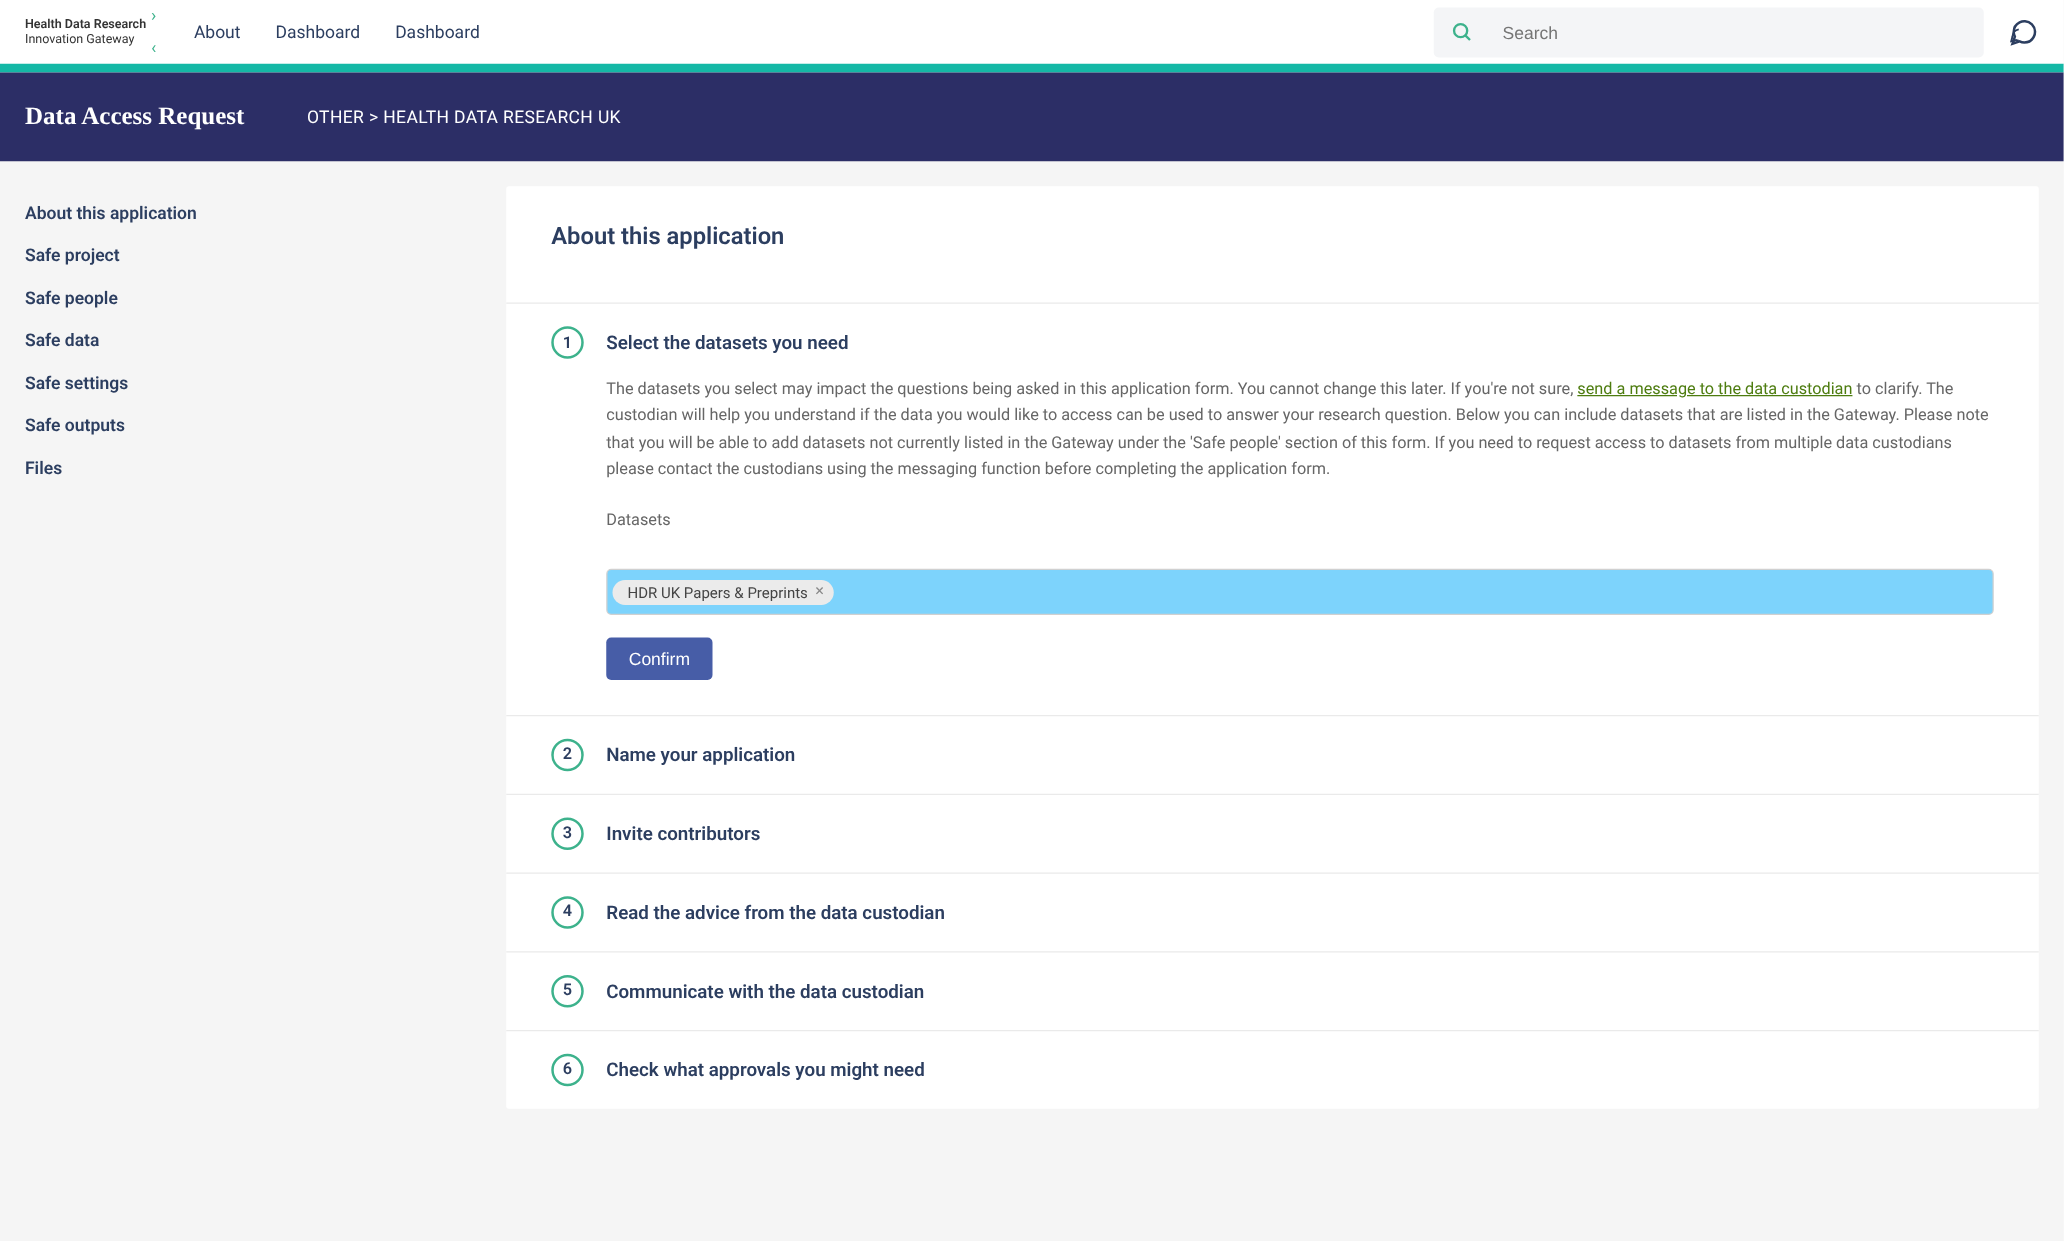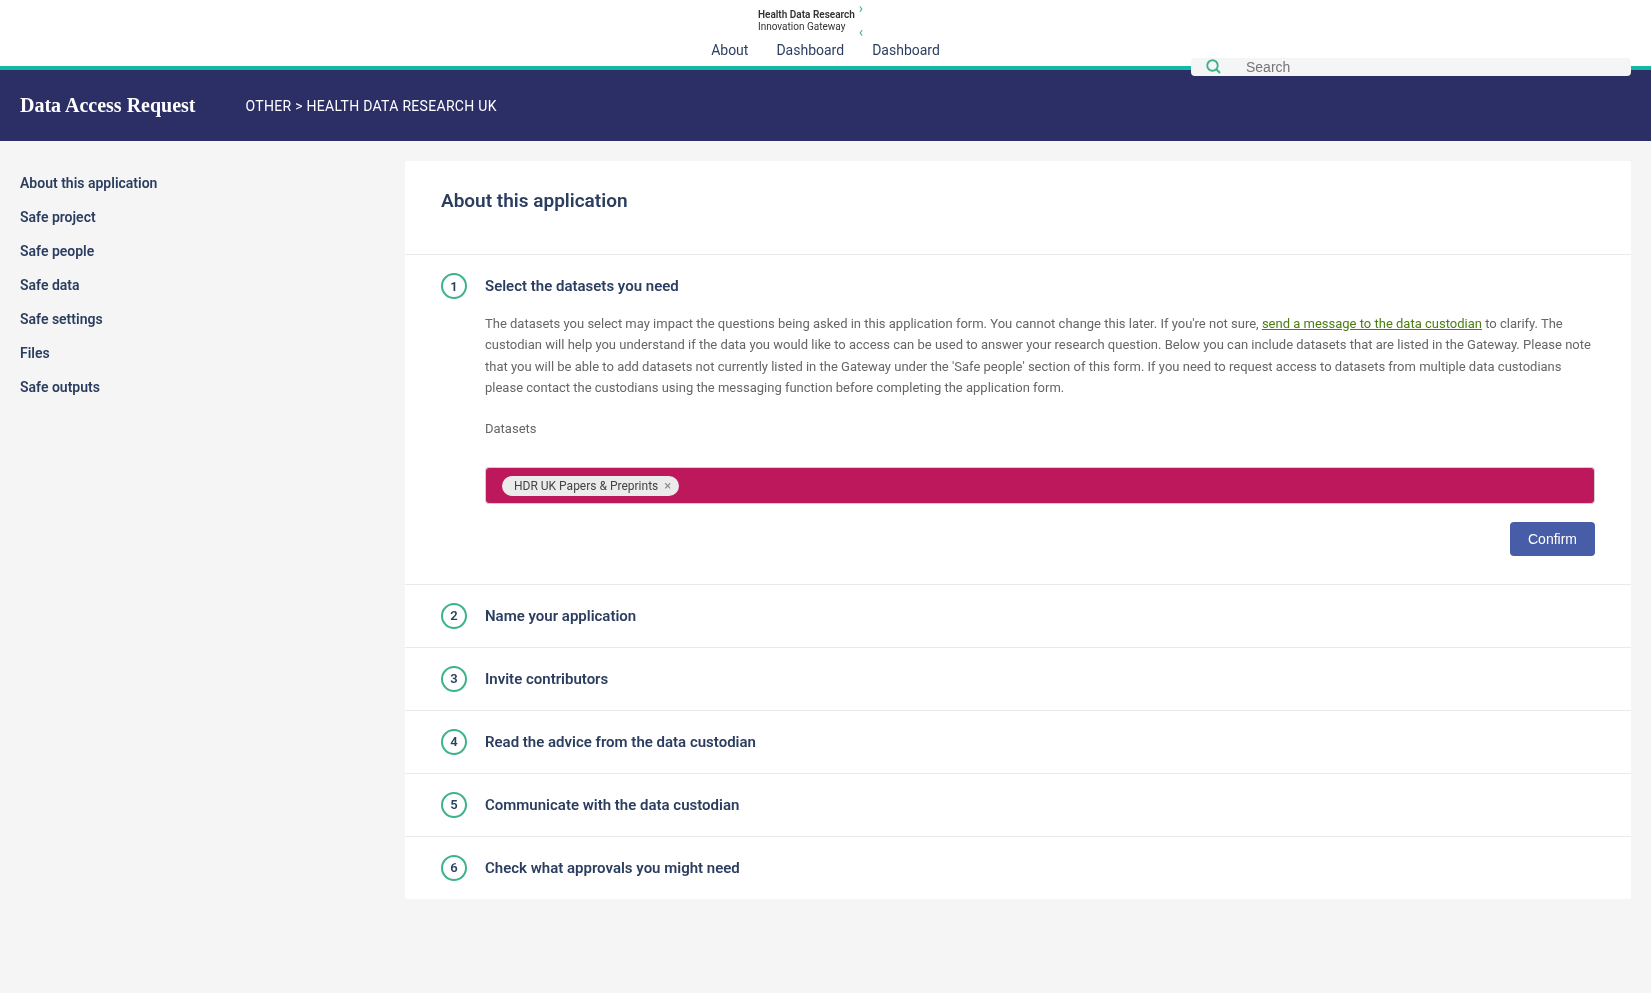--- a/index.html
+++ b/index.html
@@ -1,18 +1,18 @@
 <!DOCTYPE html>
 <html><head>
   <meta charset="utf-8">
   <style>
     * { margin: 0; padding: 0; box-sizing: border-box; }
     body { font-family: -apple-system, BlinkMacSystemFont, 'Segoe UI', Roboto, Arial, sans-serif; background: #f5f5f5; color: #2c2c2c; }
     
-    .top-bar { background: #fff; border-bottom: 4px solid #14b8a6; display: flex; align-items: center; padding: 0 20px; height: 70px; flex-direction: column; }
+    .top-bar { background: #fff; border-bottom: 7px solid #14b8a6; display: flex; align-items: center; padding: 0 20px; height: 58px; }
     .logo { display: flex; align-items: center; gap: 4px; margin-right: 30px; }
     .logo-text { font-size: 10px; line-height: 1.2; color: #333; }
     .logo-text-bold { font-weight: 600; }
     .logo-icon { color: #3db28c; font-size: 14px; }
     
     .nav-links { display: flex; gap: 28px; }
     .nav-link { color: #2c3e60; font-size: 14px; text-decoration: none; cursor: pointer; }
     
     .search-box { margin-left: auto; background: #f4f5f7; border-radius: 4px; display: flex; align-items: center; padding: 0 14px; height: 40px; width: 440px; gap: 23px; }
     .search-box input { border: none; background: transparent; outline: none; flex: 1; font-size: 14px; color: #666; }
@@ -39,25 +39,25 @@
     .step-section { border-top: 1px solid #eaeaea; padding: 18px 36px; }
     .step-section-expanded { padding-bottom: 28px; }
     .step-header { display: flex; align-items: center; gap: 18px; }
     .step-number { width: 26px; height: 26px; border: 2px solid #3db28c; border-radius: 50%; display: flex; align-items: center; justify-content: center; font-size: 13px; font-weight: 600; color: #2c3e60; flex-shrink: 0; }
     .step-title { font-size: 15px; color: #2c3e60; font-weight: 600; }
     .step-body { margin-left: 44px; margin-top: 14px; }
     .step-desc { font-size: 13px; color: #666; line-height: 1.65; }
     .link { color: #4d7c0f; text-decoration: underline; cursor: pointer; }
     
     .datasets-label { font-size: 13px; color: #666; margin-top: 22px; margin-bottom: 6px; display: block; }
-    .datasets-box { border: 1px solid #d0d0d0; border-radius: 4px; padding: 7px 16px; background: #be185d; margin-top: 31px; }
+    .datasets-box { border: 1px solid #d0d0d0; border-radius: 4px; padding: 7px 4px; background: #7dd3fc; margin-top: 31px; }
     .tag { display: inline-flex; align-items: center; background: #ebebeb; border-radius: 12px; padding: 3px 8px 3px 12px; font-size: 12px; color: #444; gap: 6px; }
     .tag-remove { color: #888; cursor: pointer; font-size: 13px; line-height: 1; }
     
-    .confirm-row { display: flex; justify-content: flex-end; margin-top: 18px; }
+    .confirm-row { display: flex; justify-content: flex-start; margin-top: 18px; }
     .confirm-btn { background: #475da7; color: #fff; border: none; border-radius: 4px; padding: 9px 18px; font-size: 14px; cursor: pointer; }
   </style>
 </head>
 <body>
 
 <div class="top-bar">
   <div class="logo">
     <div class="logo-text">
       <div class="logo-text-bold">Health Data Research</div>
       <div>Innovation Gateway</div>
@@ -90,22 +90,22 @@
   <div class="breadcrumb">OTHER &gt; HEALTH DATA RESEARCH UK</div>
 </div>
 
 <div class="main-container">
   <div class="sidebar">
     <div class="sidebar-item">About this application</div>
     <div class="sidebar-item">Safe project</div>
     <div class="sidebar-item">Safe people</div>
     <div class="sidebar-item">Safe data</div>
     <div class="sidebar-item">Safe settings</div>
+    <div class="sidebar-item">Safe outputs</div>
     <div class="sidebar-item">Files</div>
-    <div class="sidebar-item">Safe outputs</div>
   </div>
 
   <div class="content">
     <div class="content-card">
 
       <div class="intro-section">
         <h2 class="intro-title">About this application</h2>
       </div>
 
       <div class="step-section step-section-expanded">

